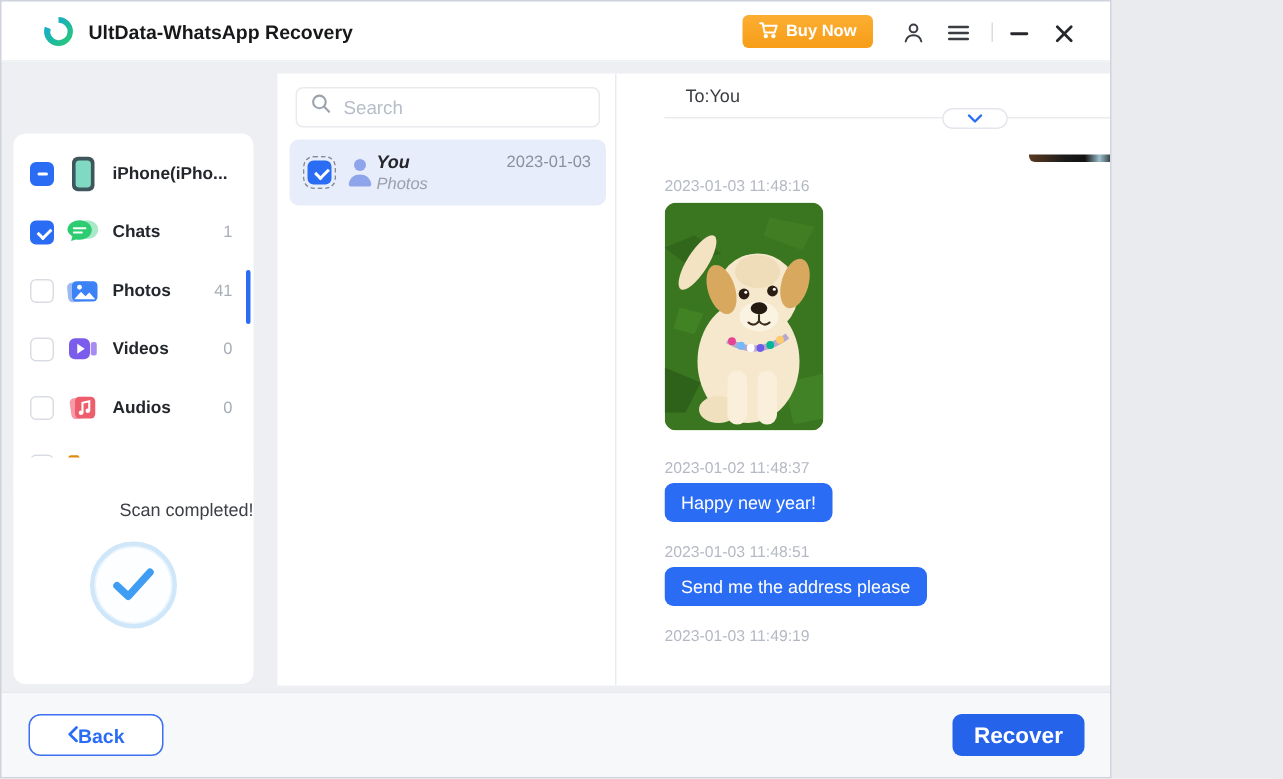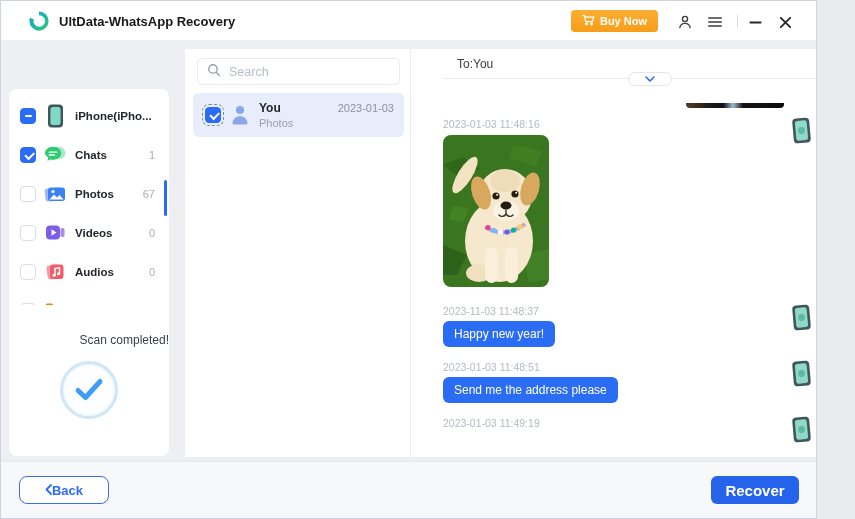--- a/index.html
+++ b/index.html
@@ -1,18 +1,18 @@
 <!DOCTYPE html>
 <html><head>
 <meta charset="utf-8">
 <style>
   * { margin:0; padding:0; box-sizing:border-box; }
   html,body { background:#e9ebee; font-family:"Liberation Sans", sans-serif; }
   #window {
-    position:relative; width:817px; height:519px; background:#edeff3;
+    position:relative; width:741px; height:519px; background:#edeff3;
     border:1px solid #cfd4dc; overflow:hidden;
   }
   
   .titlebar { position:absolute; top:0; left:0; right:0; height:40px; background:#fff; border-bottom:1px solid #f0f1f4; z-index:5; }
   .logo { position:absolute; left:27px; top:9px; width:22px; height:22px; }
   .app-title { position:absolute; left:58px; top:13px; font-size:13px; font-weight:bold; color:#17181a; }
   .buy-now { position:absolute; right:158px; top:9px; height:22px; padding:0 11px; display:flex; align-items:center; gap:5px;
     background:linear-gradient(180deg,#fcae33,#f79d18); border:none; border-radius:4px; color:#fff; font-size:11px; font-weight:bold; cursor:pointer; }
   .tb-icon { position:absolute; top:12px; width:18px; height:18px; display:flex; align-items:center; justify-content:center; cursor:pointer; }
   .tb-sep { position:absolute; top:14px; right:78px; width:1px; height:13px; background:#d9dce1; }
@@ -38,21 +38,21 @@
     border:3px solid #cfe7f9; background:#fdfeff; box-shadow:0 0 0 1px #eaf4fc inset; display:flex; align-items:center; justify-content:center; }
   
   .main-card { position:absolute; left:184px; top:48px; width:671px; height:408px; background:#fff; border-radius:0; display:flex; overflow:hidden;gap:32px; }
   .convo-panel { width:226px; border-right:1px solid #e9ebef; padding:9px 10px 0 12px; }
   .search-box { display:flex; align-items:center; gap:8px; height:27px; border:1px solid #e8eaee; border-radius:5px; padding:0 9px; background:#fff; }
   .search-box input { border:none; outline:none; flex:1; font-size:12.5px; color:#333; font-family:"Liberation Sans", sans-serif; background:transparent; }
   .search-box input::placeholder { color:#b7bdc7; }
   .convo-item { position:relative; margin:8px -4px 0 -4px; height:44px; background:#e8edfb; border-radius:6px;
     display:flex; align-items:center; padding:0 10px 0 12px; cursor:pointer; }
   .convo-avatar { margin-left:10px; width:18px; height:20px; }
-  .convo-texts { margin-left:10px; flex:1; }
+  .convo-texts { margin-left:2px; flex:1;font-style:italic; }
   .convo-name { font-size:12px; font-weight:bold; color:#24262b; }
   .convo-sub { font-size:11px; color:#9aa1ab; margin-top:2px; }
   .convo-date { font-size:11px; color:#8a929e; align-self:flex-start; margin-top:9px; }
   
   .chat-panel { flex:1; position:relative; }
   .chat-header { height:30px; line-height:30px; padding-left:14px; font-size:12px; color:#3a3d42; border-bottom:1px solid #e9ebef; }
   .collapse-pill { position:absolute; top:23px; left:50%; transform:translateX(-50%); width:44px; height:14px; background:#fff;
     border:1px solid #e3e6ec; border-radius:8px; display:flex; align-items:center; justify-content:center; cursor:pointer; z-index:3; }
   .messages { position:absolute; top:30px; left:0; right:0; bottom:0; overflow:hidden; display:flex; flex-direction:column; align-items:stretch; padding-top:24px; }
   .photo-strip { align-self:flex-end; margin-right:72px; width:98px; height:5px; border-radius:0 0 4px 4px;
@@ -163,21 +163,21 @@
       <span class="cb"></span>
       <span class="cat-icon">
         <svg width="22" height="18" viewBox="0 0 22 18">
           <rect x="1" y="3" width="16" height="13" rx="3" transform="rotate(-6 9 9)" fill="#9db9f2"></rect>
           <rect x="4" y="2.5" width="17" height="13.5" rx="3" fill="#3b82f6"></rect>
           <circle cx="9" cy="6.5" r="1.6" fill="#fff"></circle>
           <path d="M5.5 14.5l4.5-5 3 3 2.5-2.5 4 4.5z" fill="#fff"></path>
         </svg>
       </span>
       <span class="cat-label">Photos</span>
-      <span class="cat-count">67</span>
+      <span class="cat-count">41</span>
     </div>
 
     <div class="cat-row">
       <span class="cb"></span>
       <span class="cat-icon">
         <svg width="22" height="17" viewBox="0 0 22 17">
           <rect x="2" y="1.5" width="14" height="14" rx="4" fill="#7c5cea"></rect>
           <rect x="16.5" y="4" width="4" height="9" rx="1.5" fill="#a78df2"></rect>
           <path d="M7.5 5.2l5 3.3-5 3.3z" fill="#fff"></path>
         </svg>
@@ -303,21 +303,21 @@
                 <circle cx="51" cy="95.5" r="2.6" fill="#74b9ff"></circle>
               <circle cx="57.5" cy="97" r="2.6" fill="#ffffff"></circle>
                 <circle cx="64" cy="97" r="2.6" fill="#6c5ce7"></circle>
               <circle cx="70.5" cy="95" r="2.6" fill="#00b894"></circle>
                 <circle cx="77" cy="91.5" r="2.6" fill="#fdcb6e"></circle>
             </svg>
           </span>
         </div>
 
         <div class="msg-group tight">
-          <div class="msg-time">2023-11-03 11:48:37</div>
+          <div class="msg-time">2023-01-02 11:48:37</div>
           <span class="msg-phone">
             <svg width="21" height="27" viewBox="0 0 21 27">
                 <rect x="2" y="1" width="17" height="25" rx="4" fill="#3f565c"></rect>
                 <rect x="4.6" y="3.6" width="11.8" height="19.8" rx="2.5" fill="#8fd9c6"></rect>
                 <circle cx="10.5" cy="13.5" r="3.4" fill="#5cb9a4"></circle>
               </svg>
           </span>
           <span class="cb checked msg-check"></span>
           <span class="msg-bubble">Happy new year!</span>
         </div>

